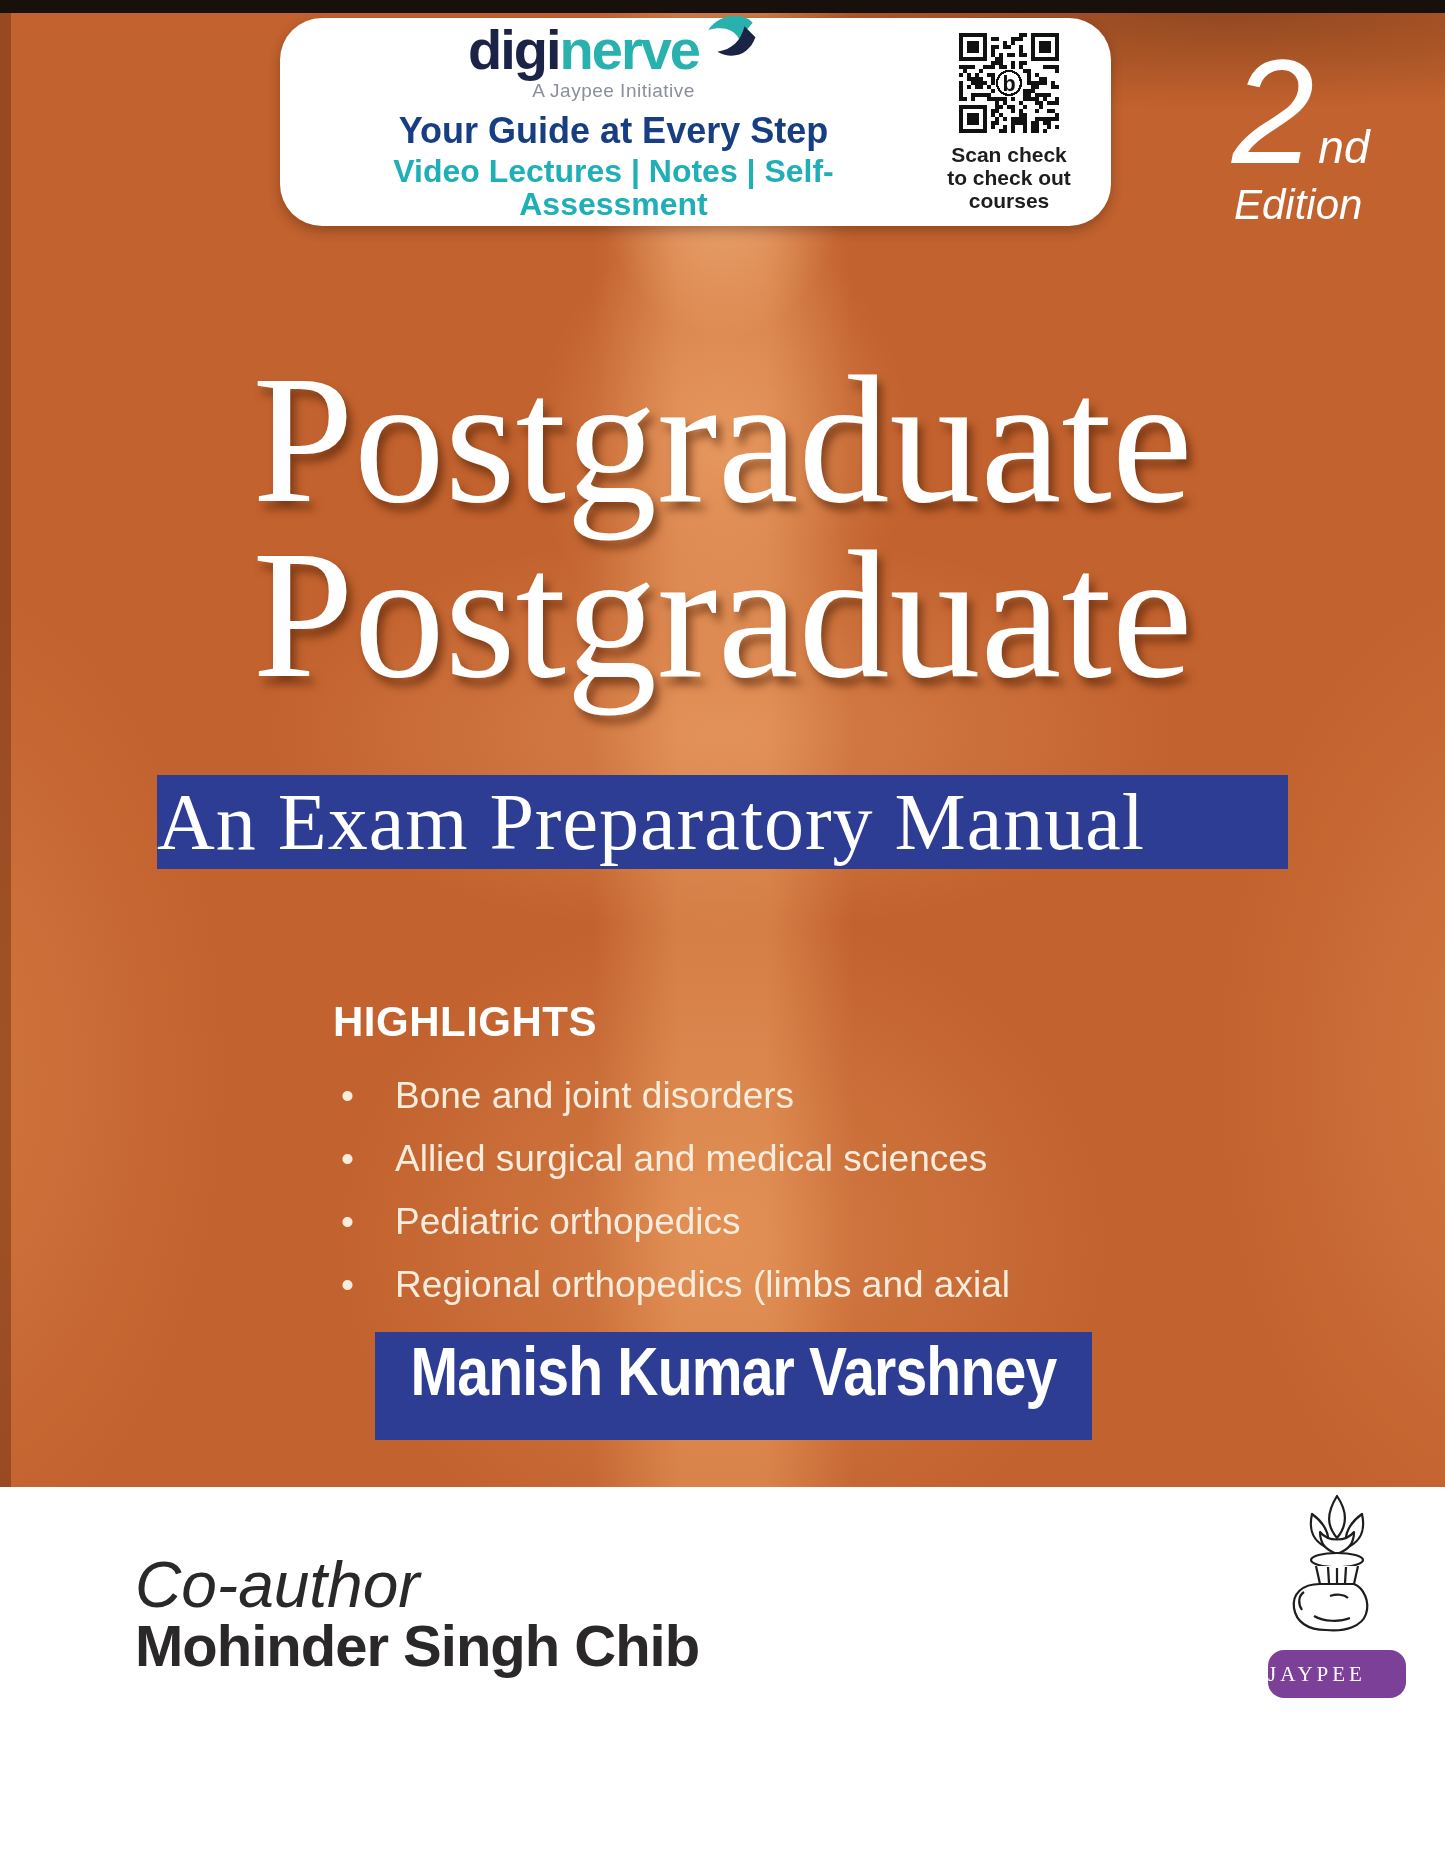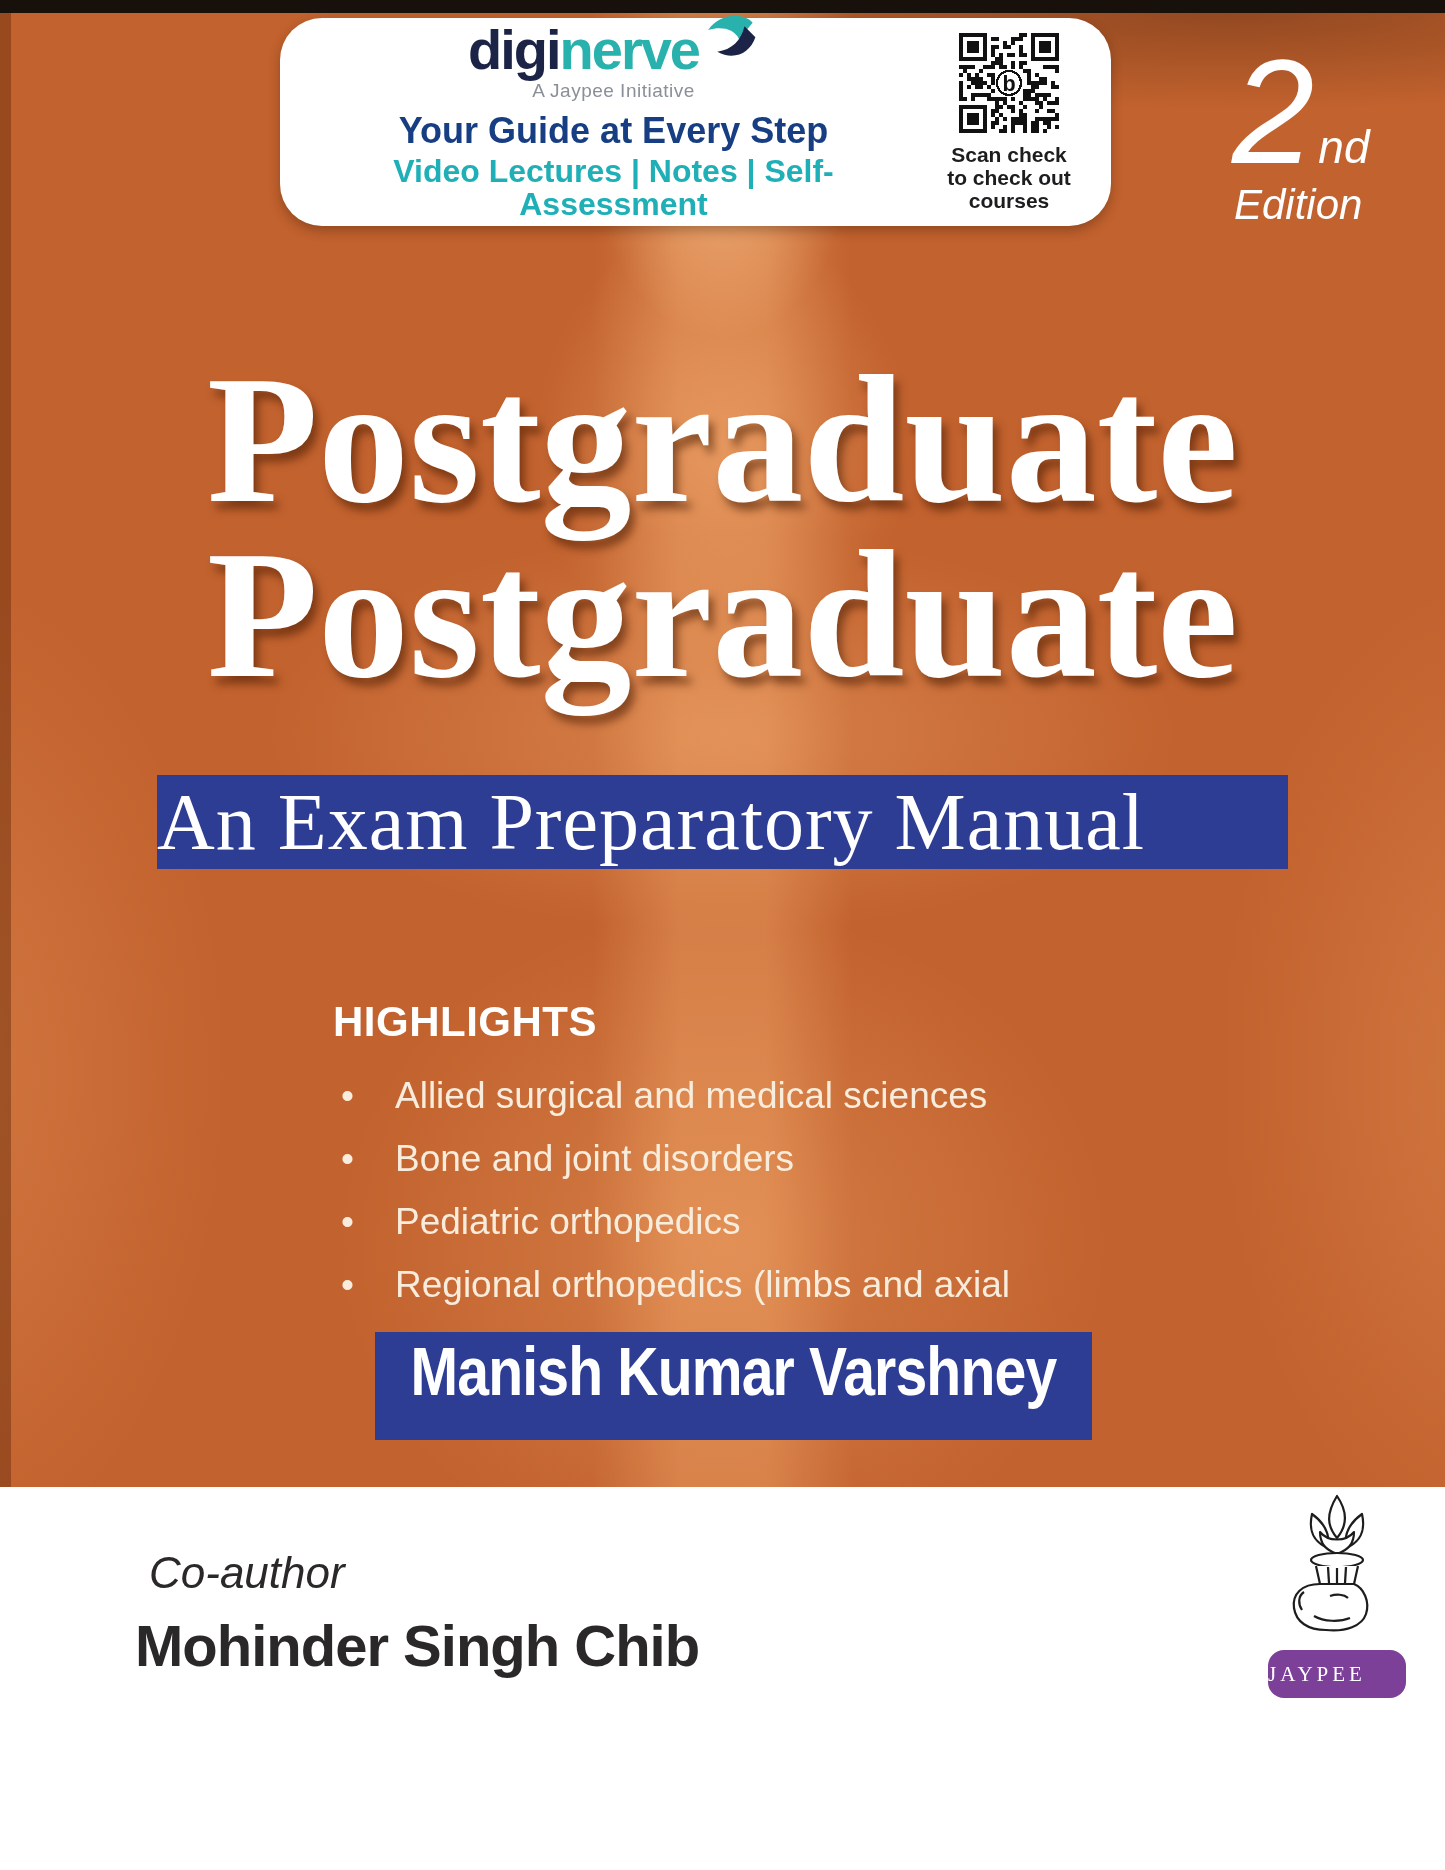--- a/index.html
+++ b/index.html
@@ -39,21 +39,21 @@
 
   
   .edition{position:absolute;left:1232px;top:38px;width:200px;color:#ffffff;font-style:italic;}
   .edition-row{display:flex;align-items:baseline;line-height:1;}
   .edition-num{font-size:148px;font-weight:400;}
   .edition-suffix{font-size:46px;margin-left:4px;}
   .edition-word{font-size:42px;line-height:1;margin-top:-2px;margin-left:2px;}
 
   
   .book-title{position:absolute;left:0;top:352px;width:1445px;text-align:center;
-    font-family:"Liberation Serif",serif;color:#ffffff;font-size:182px;line-height:175px;font-weight:700;
+    font-family:"Liberation Serif",serif;color:#ffffff;font-size:182px;line-height:175px;font-weight:400;
     text-shadow:5px 8px 9px rgba(70,25,0,.55);}
 
   
   .subtitle-banner{position:absolute;left:157px;top:775px;width:1131px;height:94px;background:#2e3d94;
     display:flex;align-items:center;justify-content:flex-start;}
   .subtitle-banner span{font-family:"Liberation Serif",serif;color:#ffffff;font-size:80px;letter-spacing:1px;white-space:nowrap;}
 
   
   .highlights{position:absolute;left:333px;top:998px;width:820px;}
   .highlights-heading{font-size:42px;font-weight:bold;color:#ffffff;letter-spacing:.5px;}
@@ -62,21 +62,21 @@
   .highlights-list li::before{content:"\2022";position:absolute;left:8px;top:0;color:#f8ecdc;font-size:37px;}
 
   
   .author-banner{position:absolute;left:375px;top:1332px;width:717px;height:108px;background:#2e3d94;
     display:flex;align-items:flex-start;justify-content:center;}
   .author-banner span{color:#ffffff;font-size:68px;font-weight:bold;white-space:nowrap;
     transform:scaleX(.84);letter-spacing:-1px;}
 
   
   #footer{position:absolute;left:0;top:1487px;width:1445px;height:383px;background:#ffffff;}
-  .coauthor-label{position:absolute;left:149px;top:1548px;font-size:44px;font-style:italic;color:#2b2829;}
+  .coauthor-label{position:absolute;left:135px;top:1548px;font-size:64px;font-style:italic;color:#2b2829;}
   .coauthor-name{position:absolute;left:135px;top:1612px;font-size:58px;font-weight:bold;color:#2b2829;letter-spacing:-1px;}
 
   .jaypee-logo{position:absolute;left:1252px;top:1492px;width:170px;text-align:center;}
   .jaypee-pill{margin:2px auto 0 auto;width:138px;height:48px;background:#7c4098;border-radius:16px;
     display:flex;align-items:center;justify-content:flex-start;}
   .jaypee-pill span{font-family:"Liberation Serif",serif;color:#ffffff;font-size:21px;letter-spacing:4px;}
 </style>
 </head>
 <body>
 
@@ -322,22 +322,22 @@
     <div>Postgraduate</div>
   </div>
 
   <div class="subtitle-banner">
     <span>An Exam Preparatory Manual</span>
   </div>
 
   <div class="highlights">
     <div class="highlights-heading">HIGHLIGHTS</div>
     <ul class="highlights-list">
+      <li>Bone and joint disorders</li>
       <li>Allied surgical and medical sciences</li>
-      <li>Bone and joint disorders</li>
       <li>Pediatric orthopedics</li>
       <li>Regional orthopedics (limbs and axial skeleton)</li>
     </ul>
   </div>
 
   <div class="author-banner">
     <span>Manish Kumar Varshney</span>
   </div>
 
   <div id="footer"></div>

